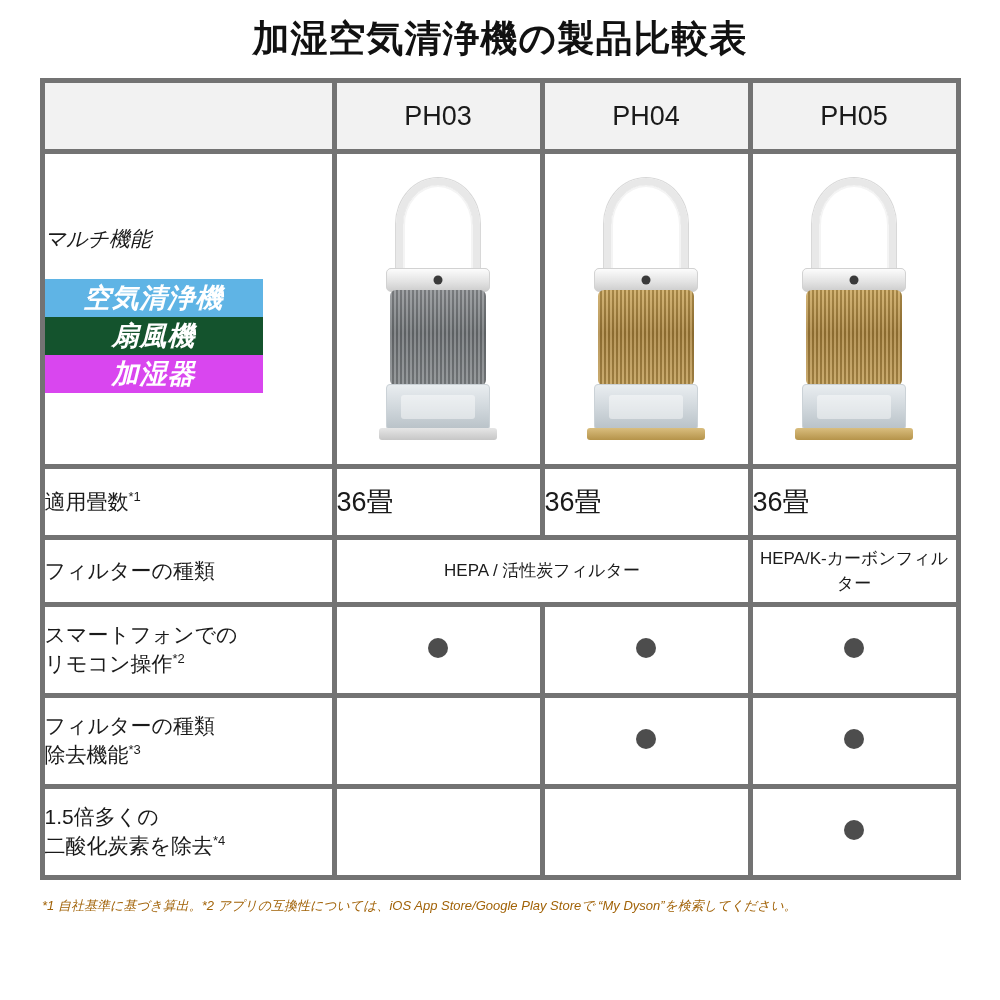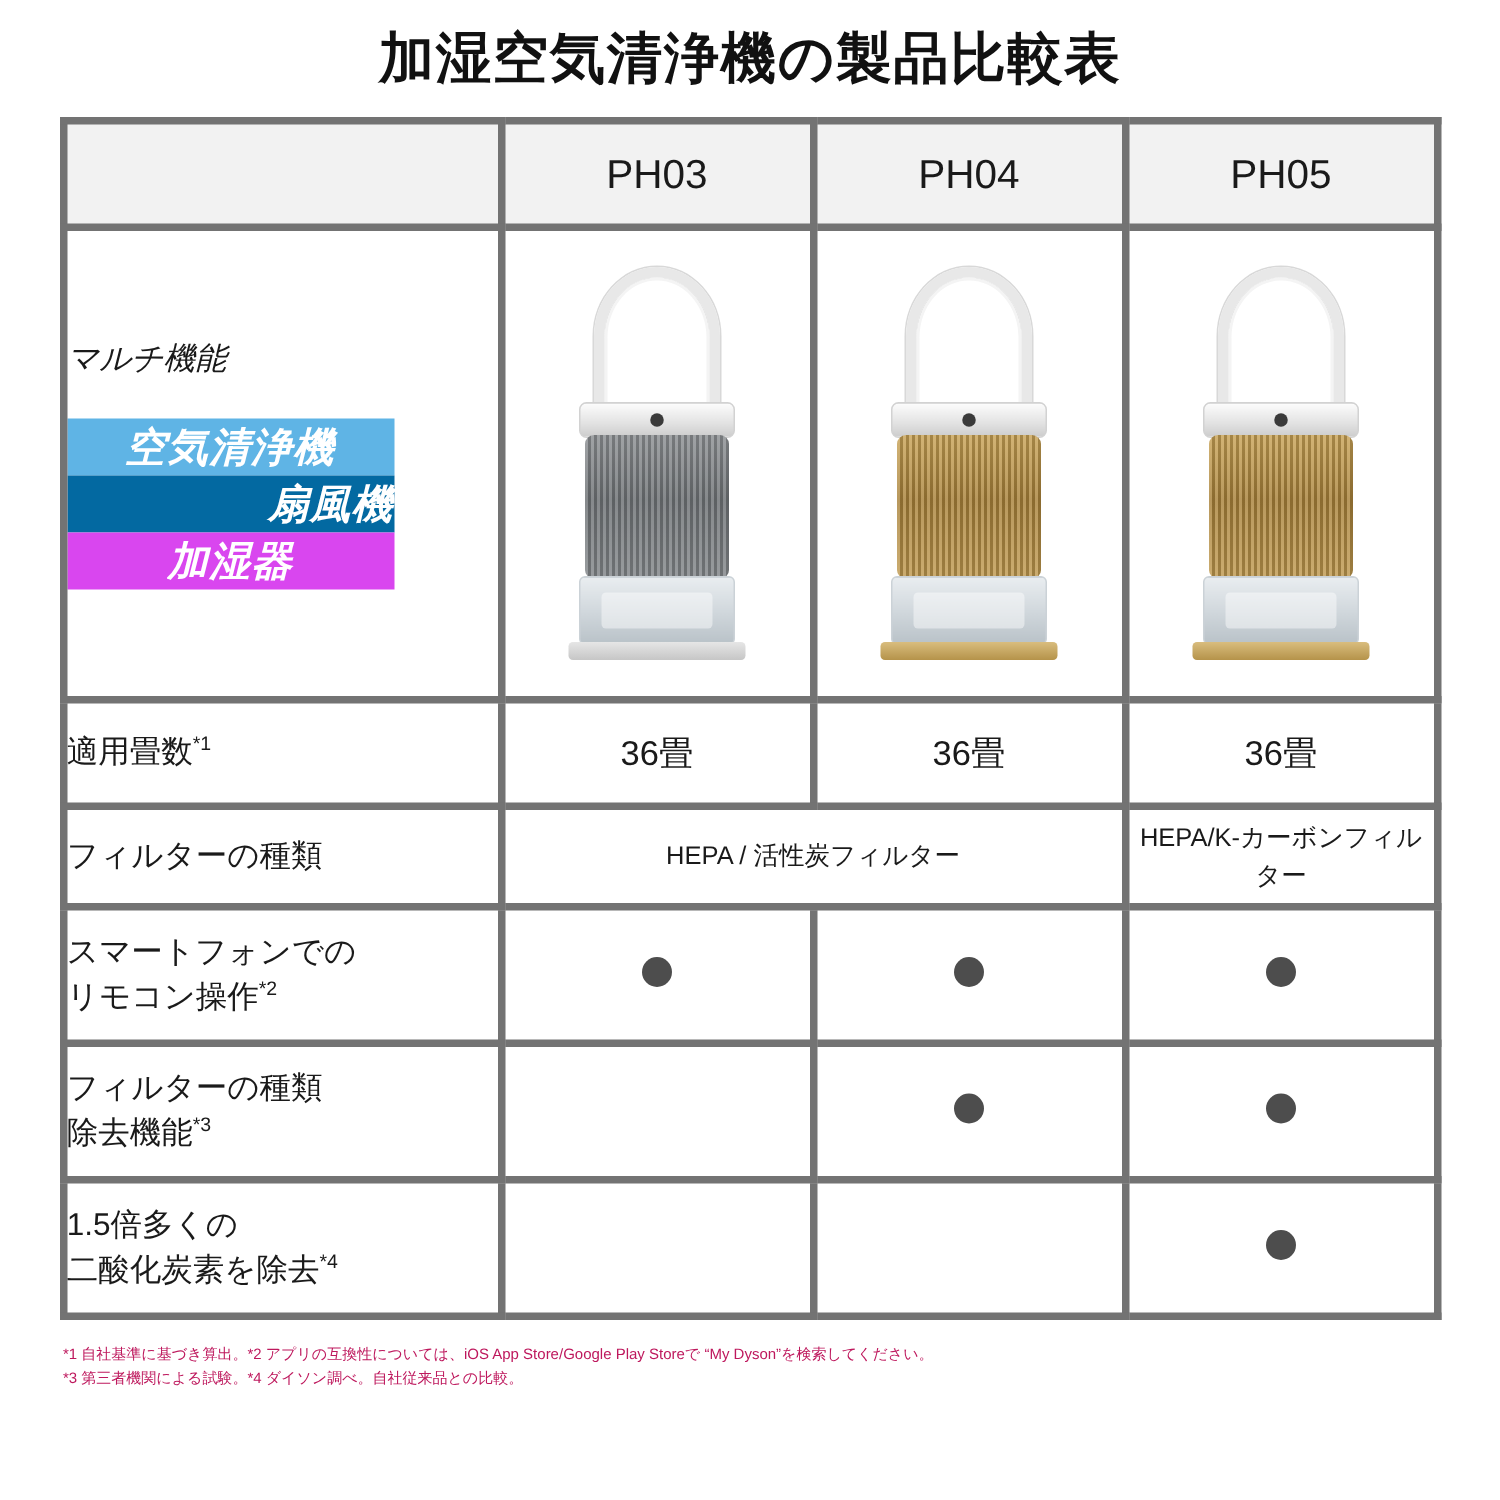--- a/index.html
+++ b/index.html
@@ -83,21 +83,21 @@
     width: 218px;
     height: 38px;
     line-height: 38px;
     text-align: center;
     color: #ffffff;
     font-size: 27px;
     font-weight: bold;
     letter-spacing: 1px;
   }
   .badge.air   { background: #5fb4e5; }
-  .badge.fan   { background: #0369a1; text-align: right; }
+  .badge.fan   { background: #14532d; }
   .badge.humid { background: #d946ef; }
 
   
   .prod-cell {
     text-align: center;
     height: 310px;
     padding: 0;
   }
   .prod-wrap {
     position: relative;
@@ -199,22 +199,21 @@
     height: 12px;
     border-radius: 3px;
     background: linear-gradient(180deg,#e6e6e6 0%, #c6c6c6 100%);
   }
   .base.gold {
     background: linear-gradient(180deg,#d9bd7e 0%, #b5934a 100%);
   }
 
   
   .val {
-    text-align: center;
-    font-size: 23px;
+    font-size: 27px;
     height: 66px;
   }
   .val-small {
     text-align: center;
     font-size: 17px;
     line-height: 1.5;
     height: 62px;
     padding: 4px 8px;
   }
   .dot-cell {
@@ -226,23 +225,24 @@
     width: 20px;
     height: 20px;
     border-radius: 50%;
     background: #4d4d4d;
   }
   .empty-cell { height: 86px; }
 
   .footnotes {
     width: 916px;
     margin: 16px auto 0;
-    font-size: 10px;
+    font-size: 13px;
     line-height: 1.6;
-    color: #be185d;
+    color: #a16207;
+    font-style: italic;
   }
 </style>
 </head>
 <body>
 
 <div class="page">
 
   <div class="title">加湿空気清浄機の製品比較表</div>
 
   <table class="cmp">
@@ -346,16 +346,15 @@
         </td>
         <td class="empty-cell"></td>
         <td class="empty-cell"></td>
         <td class="dot-cell"><span class="dot-mark"></span></td>
       </tr>
     </tbody>
   </table>
 
   <div class="footnotes">
     <div>*1 自社基準に基づき算出。*2 アプリの互換性については、iOS App Store/Google Play Storeで “My Dyson”を検索してください。</div>
-    <div>*3 第三者機関による試験。*4 ダイソン調べ。自社従来品との比較。</div>
   </div>
 
 </div>
 
 </body></html>

